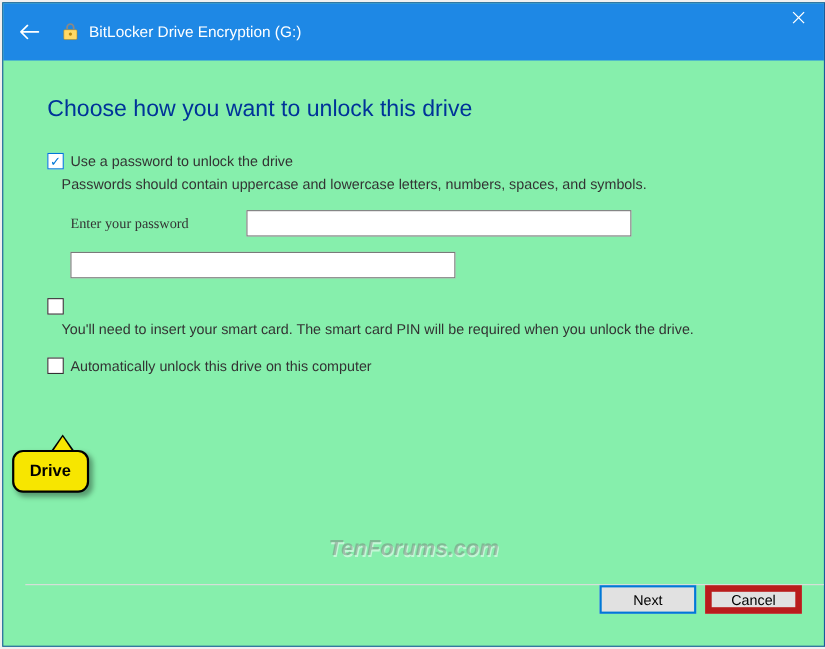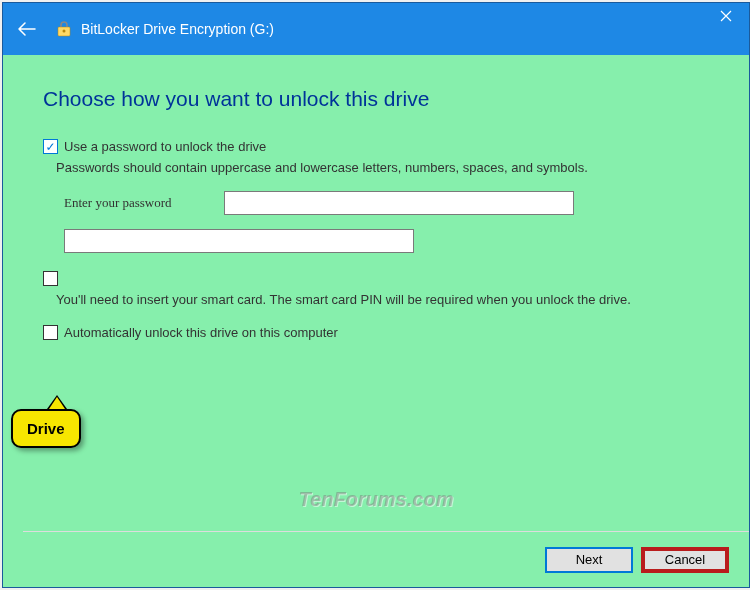--- a/index.html
+++ b/index.html
@@ -124,30 +124,29 @@
       height: 24px;
       border: 1px solid #7a7a7a;
       padding: 2px 6px;
       font-family: inherit;
       font-size: 13px;
     }
     .footer {
       height: 56px;
       border-top: 1px solid #ddd;
       display: flex;
-      align-items: center;
       justify-content: flex-end;
       gap: 8px;
       padding: 0 20px;
       margin-left: 20px;
     }
     .btn {
       min-width: 88px;
       height: 26px;
-      border: 4px solid #b91c1c;
+      border: 6px solid #b91c1c;
       background: #e1e1e1;
       font-family: inherit;
       font-size: 13px;
       cursor: pointer;
       padding: 0 14px;
     }
     .btn.primary {
       border: 2px solid #0078d7;
       background: #e1e1e1;
     }

